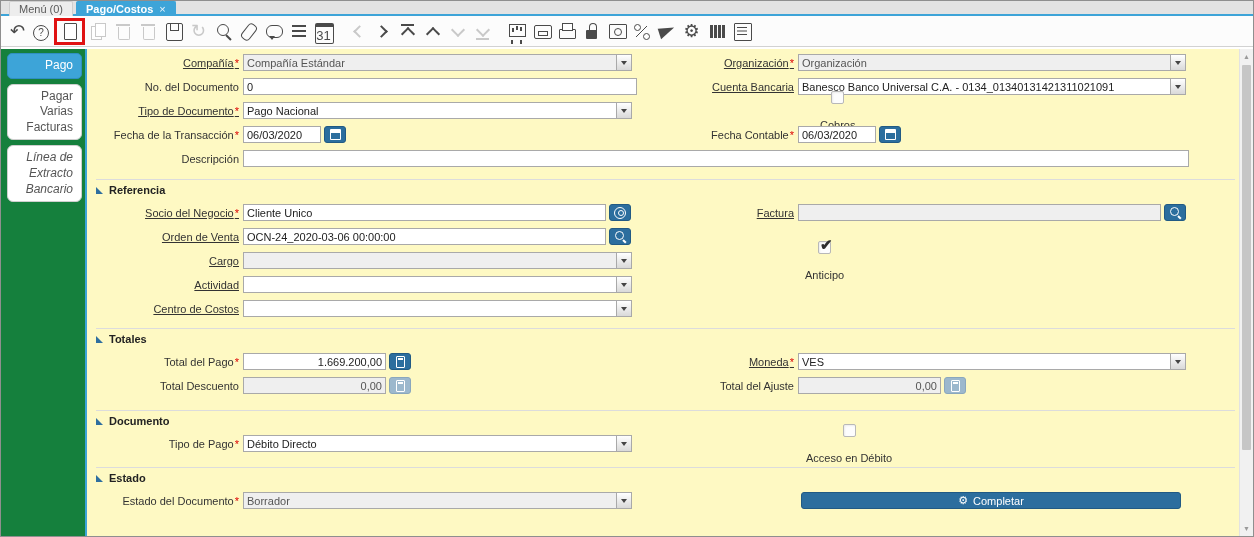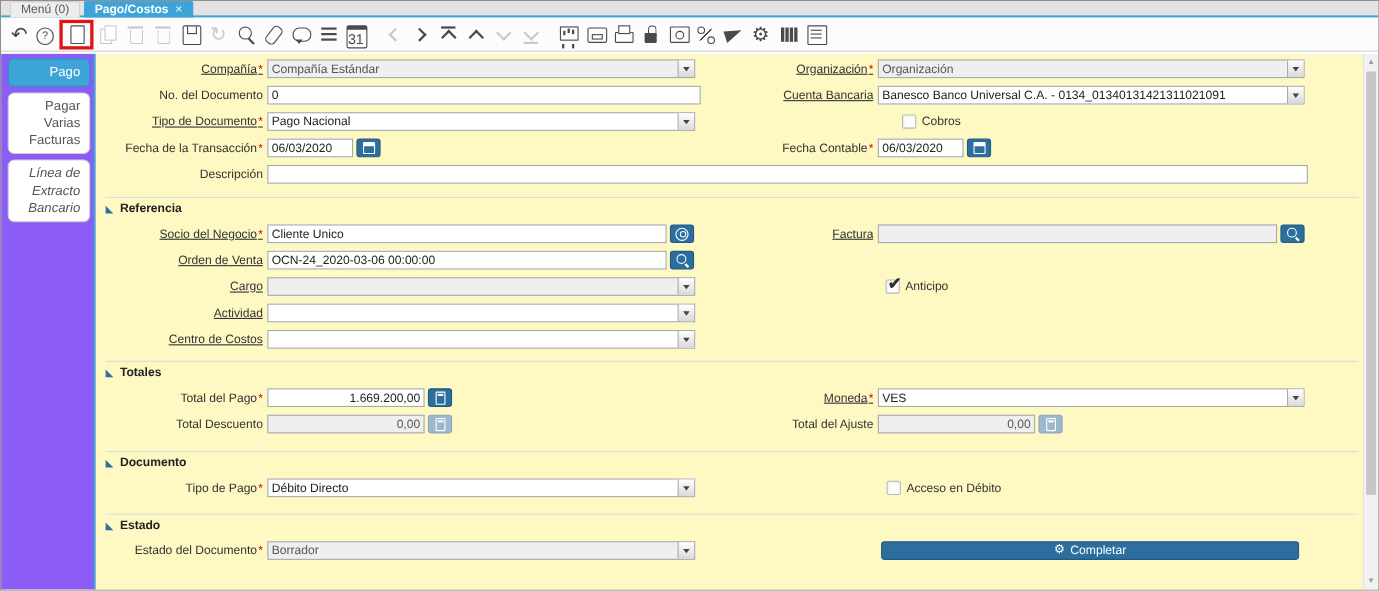--- a/index.html
+++ b/index.html
@@ -56,21 +56,21 @@
   .i-workflow { background:linear-gradient(135deg, transparent 46%, currentColor 46%, currentColor 54%, transparent 54%) center/11px 11px no-repeat; }
   .i-workflow::before { content:""; position:absolute; left:4px; top:4px; width:5px; height:5px; border:1.6px solid currentColor; border-radius:50%; background:#fff; }
   .i-workflow::after { content:""; position:absolute; left:13px; top:13px; width:5px; height:5px; border:1.6px solid currentColor; border-radius:50%; background:#fff; }
   .i-send::before { content:""; position:absolute; left:4px; top:6px; border-left:16px solid currentColor; border-top:4px solid transparent; border-bottom:7px solid transparent; transform:rotate(-18deg); }
   .i-barcode::before { content:""; position:absolute; left:5px; top:5px; width:2.5px; height:13px; background:currentColor; box-shadow:4px 0 0 currentColor, 8px 0 0 currentColor, 12px 0 0 currentColor; }
   .i-memo::before { content:""; position:absolute; left:4px; top:3px; width:16px; height:16px; border:1.5px solid currentColor; border-radius:1px; }
   .i-memo::after { content:""; position:absolute; left:7px; top:7px; width:10px; height:1.8px; background:currentColor; box-shadow:0 3.5px 0 currentColor, 0 7px 0 currentColor; }
 
   
   .mainarea { position:absolute; top:48px; left:0; right:0; bottom:0; display:flex; }
-  .sidebar { width:86px; background:#8b5cf6; border-right:2px solid #3da4d8; padding:4px 3px 0 6px; display:flex; flex-direction:column; gap:5px; }
+  .sidebar { width:86px; background:#15803d; border-right:2px solid #3da4d8; padding:4px 3px 0 6px; display:flex; flex-direction:column; gap:5px; }
   .stab { border:1px solid #cfcfcf; background:#fff; border-radius:6px; padding:4px 8px; font-size:12px; color:#555; text-align:right; line-height:1.3; cursor:pointer; }
   .stab.active { background:#3da4d8; border-color:#2f8fc2; color:#fff; border-radius:5px; }
   .stab.it { font-style:italic; }
 
   .content { flex:1; position:relative; background:#fef9c3; padding-top:5px; overflow:hidden; font-size:11px; color:#222; }
 
   .vscroll { width:14px; background:#f1f1f1; border-left:1px solid #e2e2e2; position:relative; }
   .sarr { position:absolute; left:0; width:100%; text-align:center; font-size:7px; color:#9a9a9a; cursor:pointer; }
   .sarr.up { top:4px; } .sarr.down { bottom:4px; }
   .sthumb { position:absolute; left:2px; top:16px; width:9px; height:385px; background:#c6c6c6; border-radius:1px; }
@@ -97,21 +97,21 @@
   .fbtn.dis { background:#9cb8cd; border-color:#8aa7bd; cursor:default; }
   .g-cal { width:11px; height:11px; border:1.5px solid #fff; border-top:4px solid #fff; border-radius:1px; }
   .g-search { position:relative; width:13px; height:13px; }
   .g-search::before { content:""; position:absolute; left:1px; top:1px; width:7px; height:7px; border:1.5px solid #fff; border-radius:50%; }
   .g-search::after { content:""; position:absolute; left:9px; top:9px; width:4px; border-top:2px solid #fff; transform:rotate(45deg); transform-origin:left center; }
   .g-info { position:relative; width:12px; height:12px; border:1.5px solid #fff; border-radius:50%; }
   .g-info::after { content:""; position:absolute; left:2.5px; top:2.5px; width:4px; height:4px; border:1.2px solid #fff; border-radius:50%; }
   .g-calc { position:relative; width:9px; height:12px; border:1.2px solid #fff; border-radius:1px; }
   .g-calc::after { content:""; position:absolute; left:1px; top:1.5px; width:5px; height:2px; background:#fff; }
 
-  .cbwrap { position:relative; display:flex; align-items:center; gap:5px; }
+  .cbwrap { position:relative; display:flex; align-items:center; gap:15px;flex-direction:column; }
   .cb { position:relative; width:13px; height:13px; border:1px solid #b8b8b8; background:#fdfdfd; border-radius:2px; box-shadow:inset 1px 1px 2px rgba(0,0,0,.07); cursor:pointer; flex:0 0 13px; }
   .cbmark { position:absolute; left:1px; top:-6px; font-size:15px; font-weight:bold; color:#2e2e2e; pointer-events:none; }
   .cblabel { color:#333; white-space:nowrap; }
 
   .sect { margin:12px 4px 8px 9px; border-top:1px solid #dcdcdc; padding-top:4px; }
   .shead { display:flex; align-items:center; gap:6px; }
   .tri { width:0; height:0; border-bottom:7px solid #2f6f9f; border-right:7px solid transparent; cursor:pointer; }
   .stitle { font-weight:bold; font-size:11px; color:#222; }
 
   .bigbtn { position:absolute; left:714px; top:0; width:380px; height:17px; background:#2c6e9e; border:1px solid #215a84; border-radius:3px; color:#fff; font-size:11px; display:flex; align-items:center; justify-content:center; gap:5px; cursor:pointer; }

